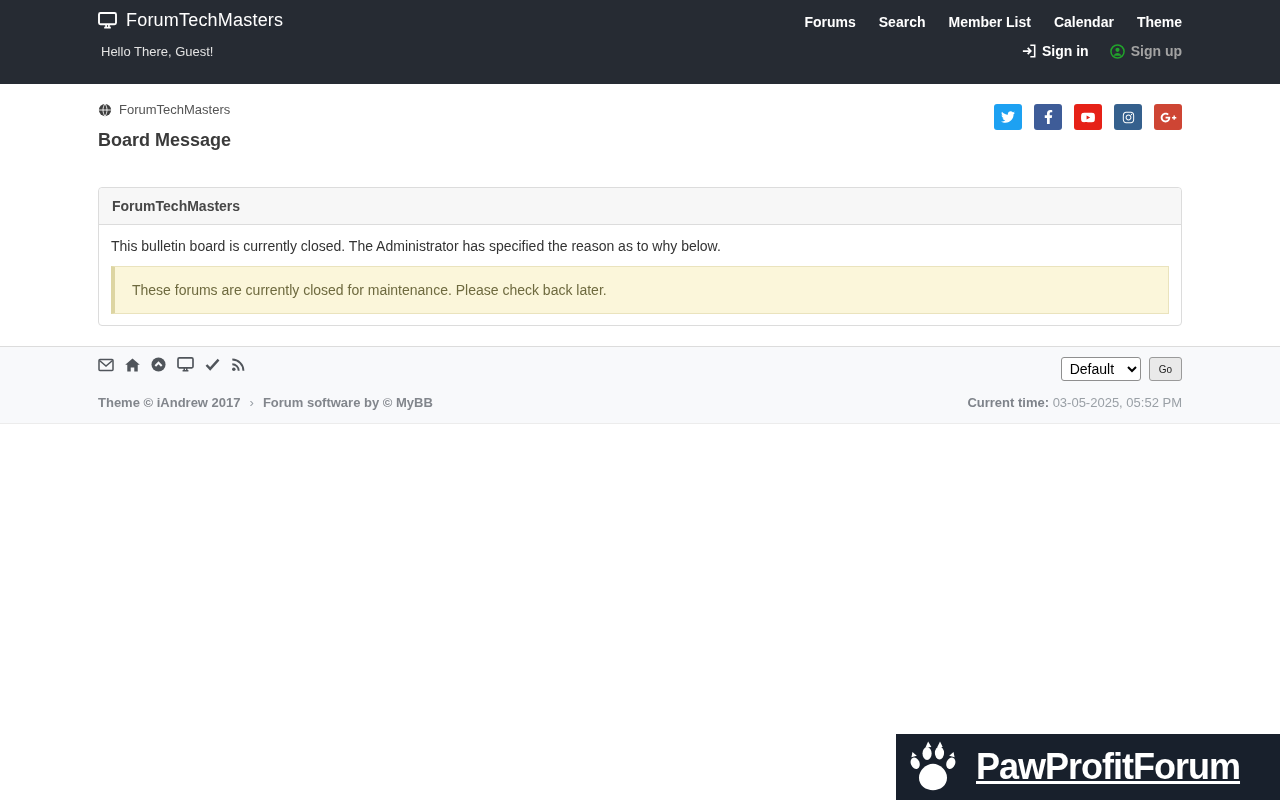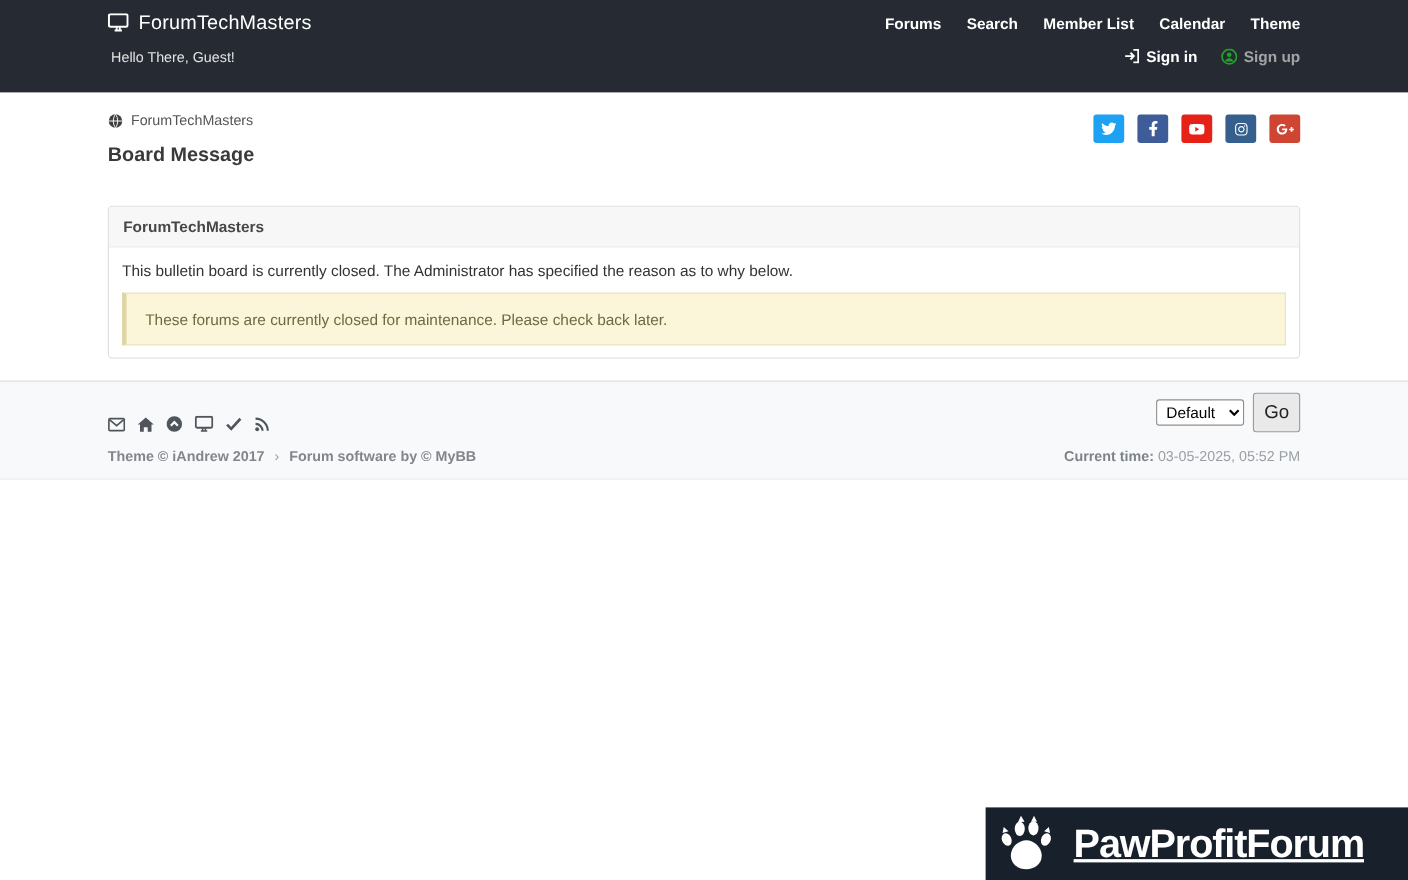--- a/index.html
+++ b/index.html
@@ -39,27 +39,27 @@
   .panel { margin-top: 36px; border: 1px solid #dcdcdc; border-radius: 4px; background: #fff; }
   .panel-head { background: #f7f7f7; border-bottom: 1px solid #dcdcdc; border-radius: 4px 4px 0 0;
                 padding: 10px 13px; font-size: 14px; font-weight: bold; color: #474747; }
   .panel-body { padding: 13px 12px 11px 12px; font-size: 14px; color: #333; }
   .alert-box { margin-top: 12px; background: #fbf6da; border: 1px solid #eae3bd; border-left: 4px solid #ddd5a2;
                padding: 15px 17px; color: #6e6a3f; font-size: 14px; }
 
   
   .footer { margin-top: 20px; background: #f8f9fb; border-top: 1px solid #dcdcdc;
             border-bottom: 1px solid #ececec; padding: 10px 0 13px 0; }
-  .footer-row1 { display: flex; justify-content: space-between; align-items: flex-end; }
+  .footer-row1 { display: flex; justify-content: space-between; align-items: flex-start; }
   .footer-icons { display: flex; gap: 11px; align-items: center; color: #50555b; }
   .footer-icons a { color: #50555b; display: flex; }
   .theme-switch { display: flex; gap: 8px; align-items: center; }
   .theme-select { font-size: 14px; font-family: "Liberation Sans", sans-serif; padding: 2px 4px;
                   height: 24px; width: 80px; border: 1px solid #8f8f8f; border-radius: 3px; background: #fff; }
-  .go-btn { font-size: 17px; font-family: "Liberation Sans", sans-serif; padding: 1px 9px; height: 36px;
+  .go-btn { font-size: 10px; font-family: "Liberation Sans", sans-serif; padding: 1px 9px; height: 24px;
             background: #e9e9e9; border: 1px solid #9a9a9a; border-radius: 3px; color: #222; cursor: pointer; }
   .footer-row2 { display: flex; justify-content: space-between; margin-top: 14px; font-size: 13px; }
   .credits { color: #82868c; font-weight: bold; display: flex; gap: 9px; align-items: flex-start; }
   .credit-sep { color: #9aa0a6; font-weight: normal; }
   .time-row { color: #9aa0a6; margin-left: 32px; }
   .time-label { color: #7e838a; font-weight: bold; }
 
   
   .watermark { position: absolute; right: 0; bottom: 0; width: 384px; height: 66px;
                background: #18202c; display: flex; align-items: center; gap: 16px;

